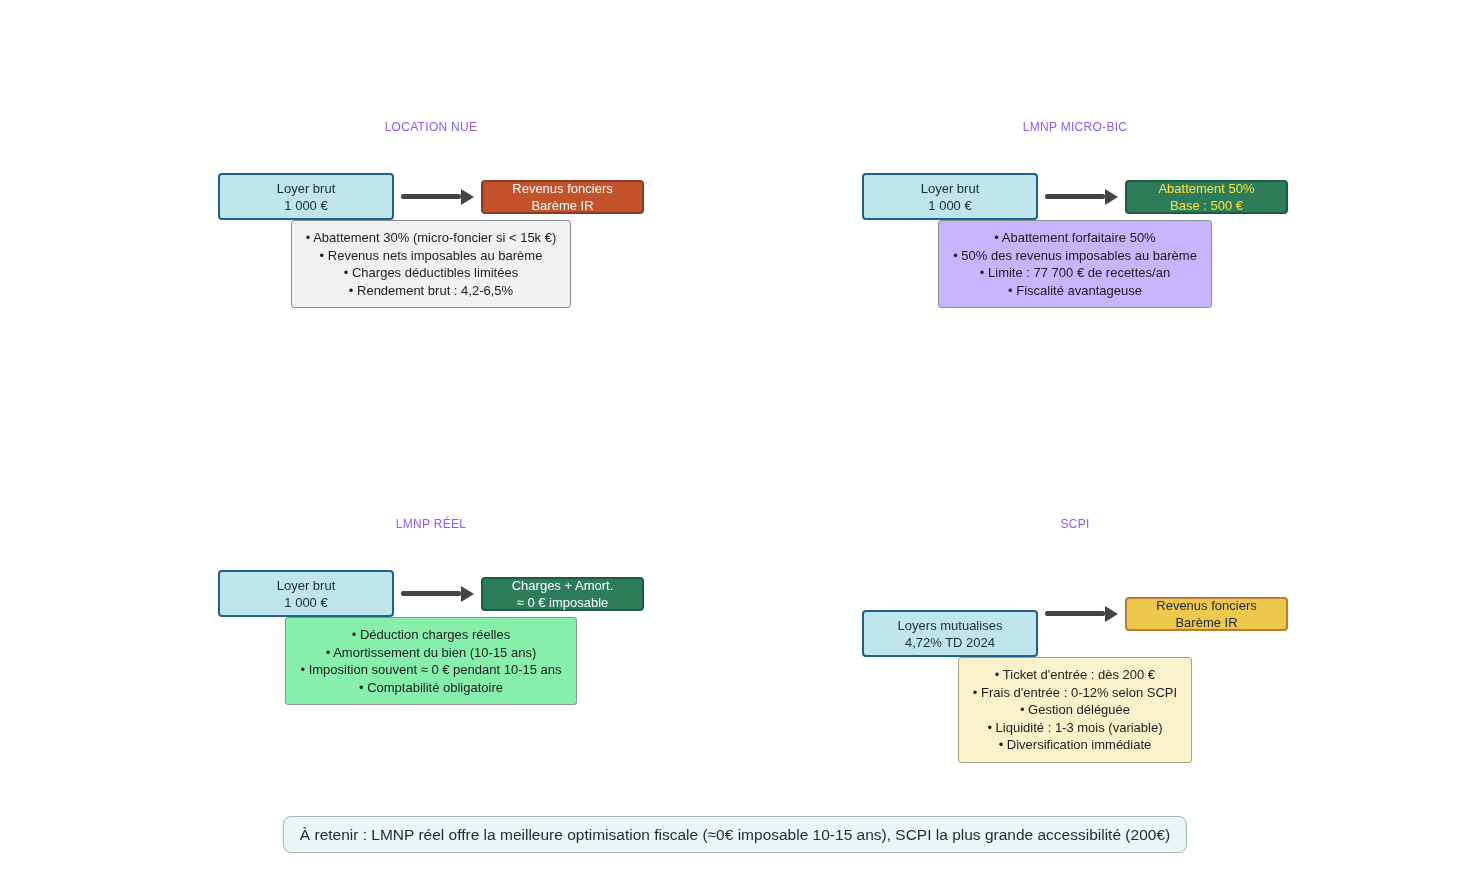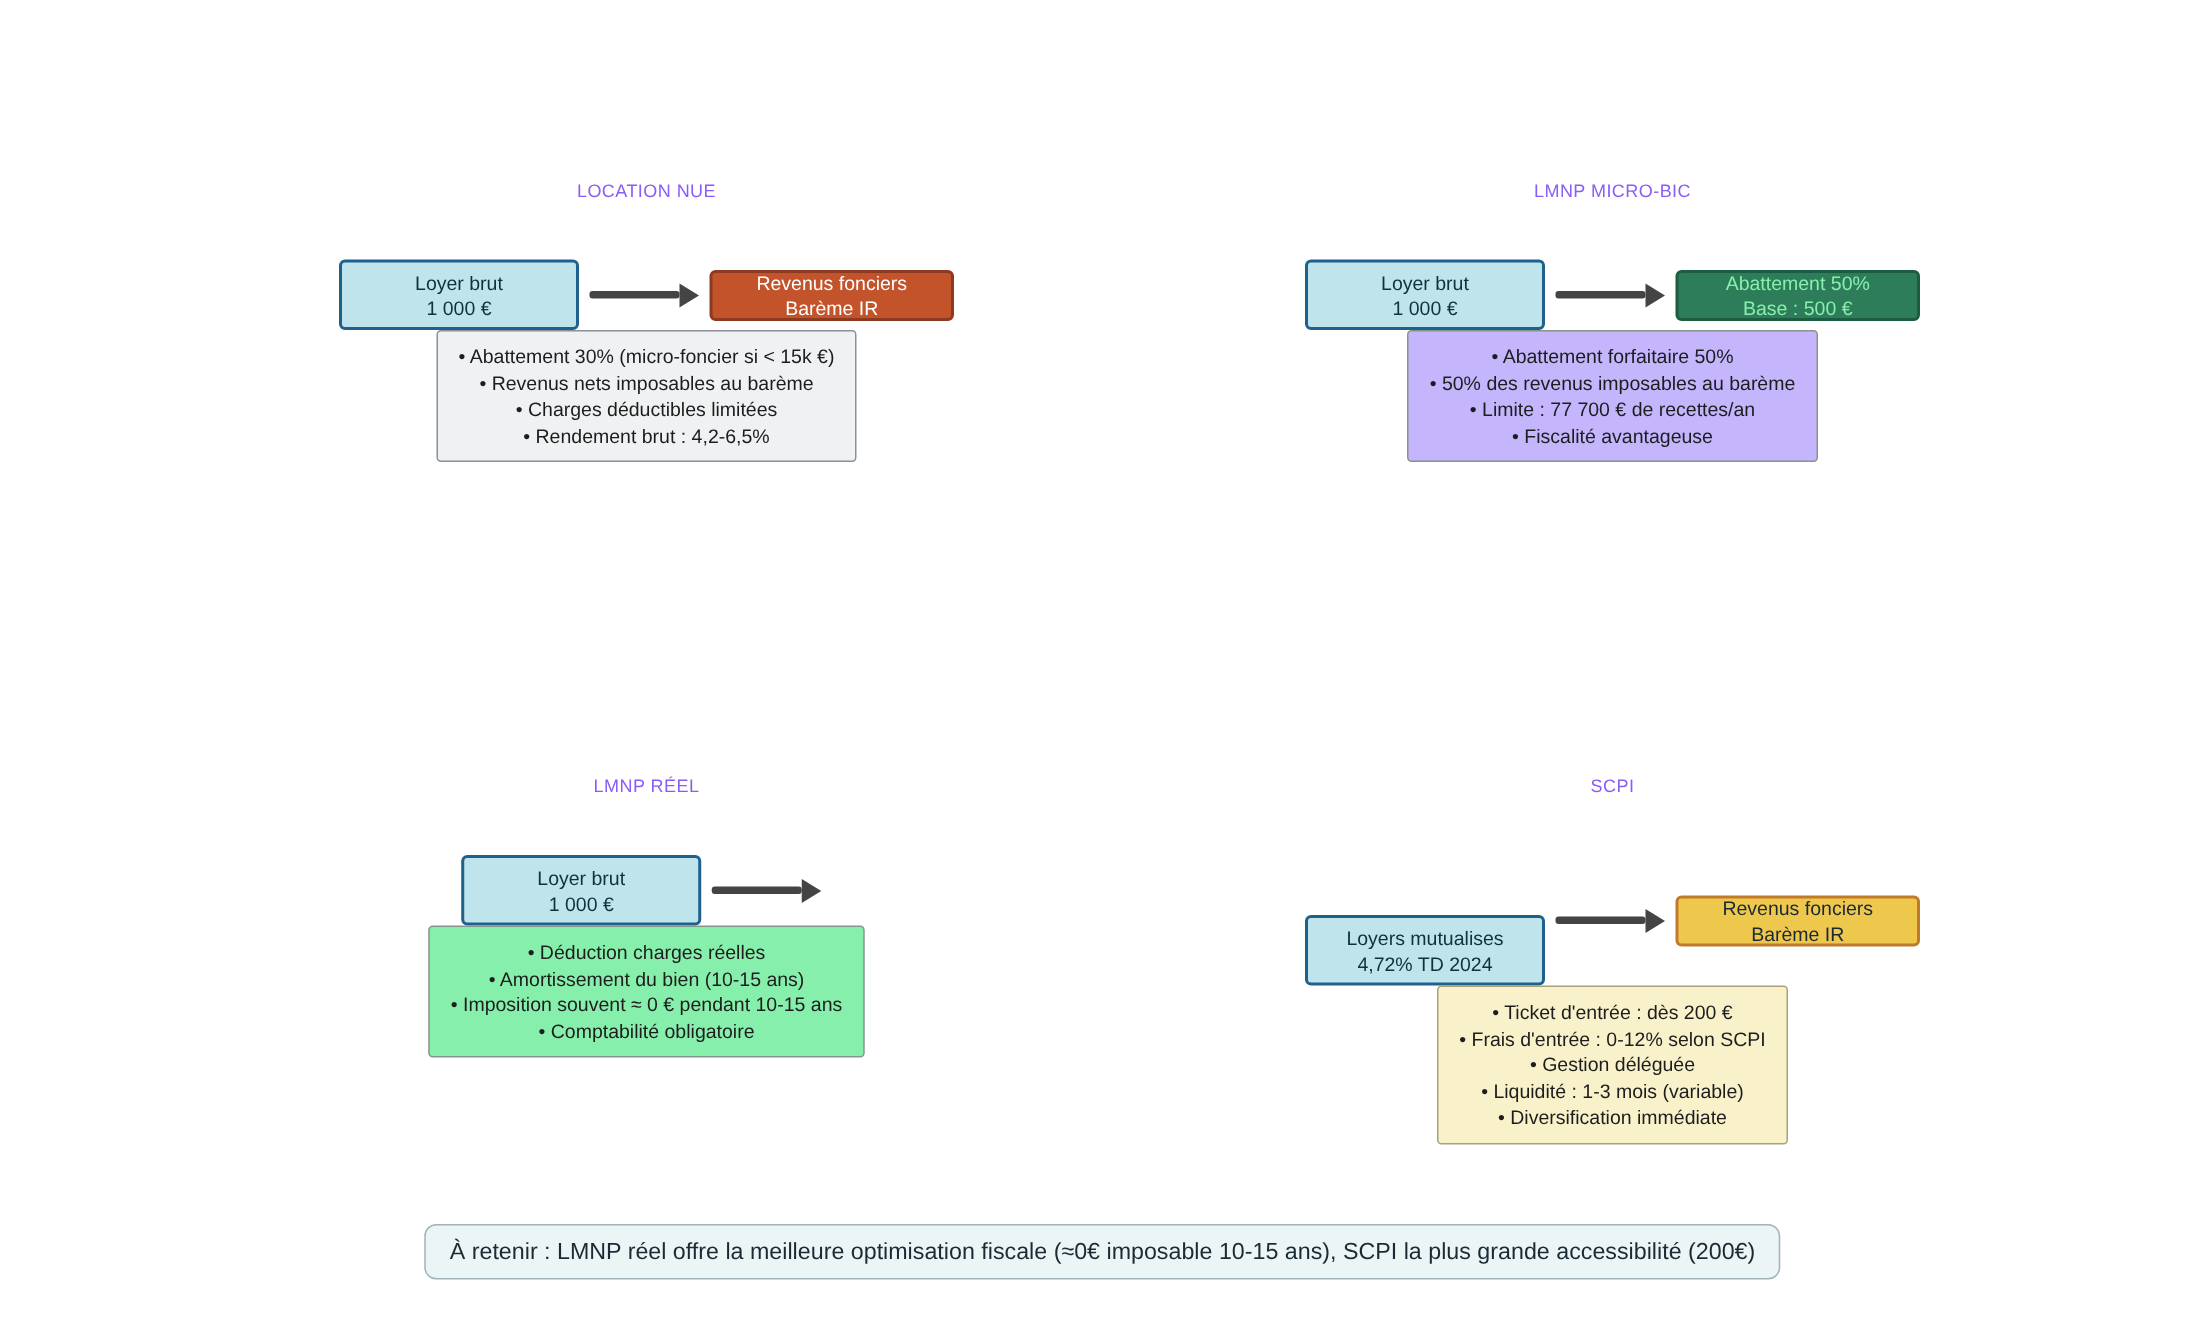--- a/index.html
+++ b/index.html
@@ -40,21 +40,21 @@
     display: flex;
     flex-direction: column;
     justify-content: center;
     align-items: center;
     text-align: center;
     border: 2px solid #333;
     border-radius: 4px;
     font-size: 13px;
     line-height: 17px;
   }
-  .source-box { width: 160px; height: 47px; }
+  .source-box { width: 176px; height: 47px; }
   .result-box { width: 163px; height: 34px; }
   .box-line { display: block; white-space: nowrap; }
   .arrow {
     display: flex;
     align-items: center;
     width: 87px;
     box-sizing: border-box;
     padding: 0 7px;
   }
   .arrow-line {
@@ -130,21 +130,21 @@
     <h2 class="panel-title">LMNP MICRO-BIC</h2>
     <div class="flow">
       <div class="box source-box" style="background: rgb(191, 228, 236); border-color: rgb(31, 97, 141); color: rgb(18, 48, 63);">
         <span class="box-line">Loyer brut</span>
         <span class="box-line">1 000 €</span>
       </div>
       <div class="arrow">
         <div class="arrow-line" style="background: rgb(68, 68, 68);"></div>
         <div class="arrow-head" style="border-left-color: rgb(68, 68, 68);"></div>
       </div>
-      <div class="box result-box" style="background: rgb(45, 125, 90); border-color: rgb(28, 92, 65); color: #86efac;">
+      <div class="box result-box" style="background: rgb(45, 125, 90); border-color: rgb(28, 92, 65); color: #fde047;">
         <span class="box-line">Abattement 50%</span>
         <span class="box-line">Base : 500 €</span>
       </div>
     </div>
     <div class="details" style="background: #c4b5fd; border-color: rgb(134, 149, 138); color: rgb(29, 29, 29);">
       <div class="bullet">• Abattement forfaitaire 50%</div>
       <div class="bullet">• 50% des revenus imposables au barème</div>
       <div class="bullet">• Limite : 77 700 € de recettes/an</div>
       <div class="bullet">• Fiscalité avantageuse</div>
     </div>
@@ -153,20 +153,24 @@
   <section class="panel" style="left:431px; top:514px;">
     <h2 class="panel-title">LMNP RÉEL</h2>
     <div class="flow">
       <div class="box source-box" style="background: rgb(191, 228, 236); border-color: rgb(31, 97, 141); color: rgb(18, 48, 63);">
         <span class="box-line">Loyer brut</span>
         <span class="box-line">1 000 €</span>
       </div>
       <div class="arrow">
         <div class="arrow-line" style="background: rgb(68, 68, 68);"></div>
         <div class="arrow-head" style="border-left-color: rgb(68, 68, 68);"></div>
+      </div>
+      <div class="box result-box" style="background: rgb(45, 125, 90); border-color: rgb(28, 92, 65); color: rgb(255, 255, 255);">
+        <span class="box-line">Charges + Amort.</span>
+        <span class="box-line">≈ 0 € imposable</span>
       </div>
     </div>
     <div class="details" style="background: #86efac; border-color: rgb(134, 149, 138); color: rgb(29, 29, 29);">
       <div class="bullet">• Déduction charges réelles</div>
       <div class="bullet">• Amortissement du bien (10-15 ans)</div>
       <div class="bullet">• Imposition souvent ≈ 0 € pendant 10-15 ans</div>
       <div class="bullet">• Comptabilité obligatoire</div>
     </div>
   </section>
 

